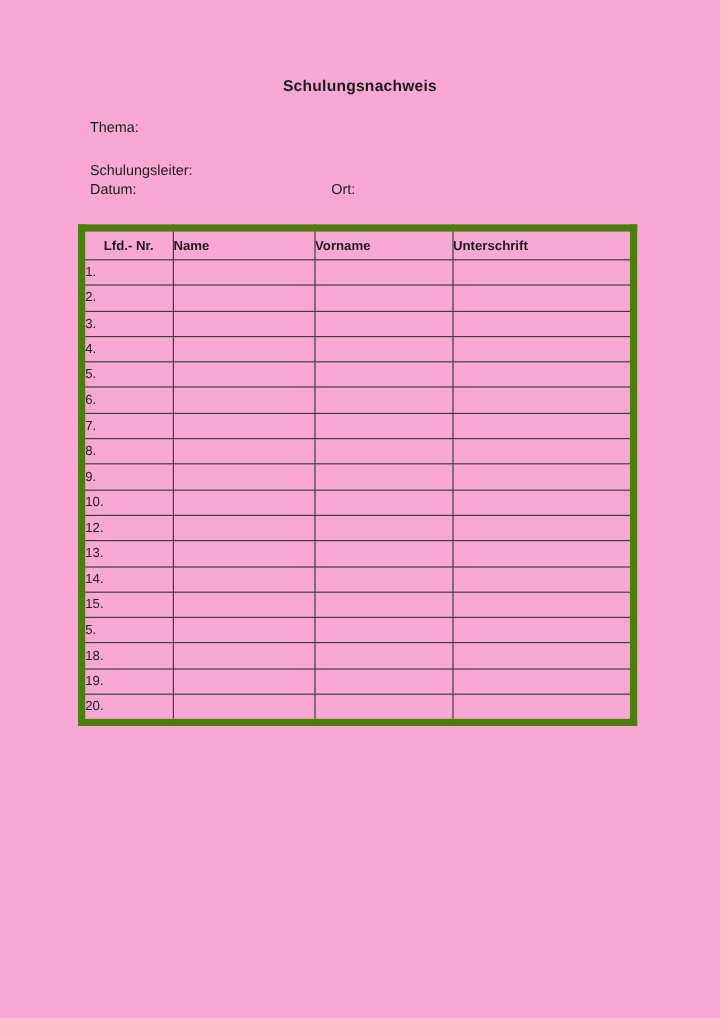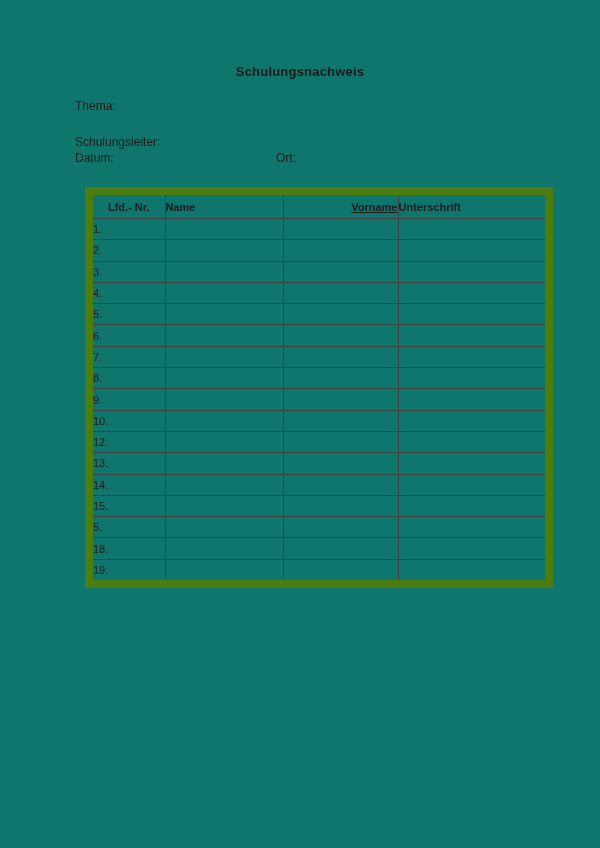--- a/index.html
+++ b/index.html
@@ -4,21 +4,21 @@
 <style>
   html, body {
     margin: 0;
     padding: 0;
     background: #ffffff;
   }
   .page {
     position: relative;
     width: 600px;
     height: 848px;
-    background: #0f766e;
+    background: #f9a8d4;
     font-family: "Liberation Sans", "DejaVu Sans", sans-serif;
     color: #1b1b1b;
     overflow: hidden;
   }
   .doc-title {
     position: absolute;
     top: 64px;
     left: 0;
     width: 100%;
     text-align: center;
@@ -32,25 +32,25 @@
     font-weight: normal;
   }
   .label-thema          { top: 99px;  left: 75px; }
   .label-schulungsleiter{ top: 135px; left: 75px; }
   .label-datum          { top: 151px; left: 75px; }
   .label-ort            { top: 151px; left: 276px; }
 
   table.attendance {
     position: absolute;
     top: 187px;
-    left: 85px;
+    left: 65px;
     width: 460px;
     border-collapse: collapse;
     table-layout: fixed;
-    border: 8px solid #4d7c0f;
+    border: 6px solid #4d7c0f;
     padding-left: 48px;
   }
   table.attendance th,
   table.attendance td {
     border: 1px solid #3f3f3f;
     font-size: 11px;
     padding: 0;
     overflow: hidden;
     white-space: nowrap;
   }
@@ -63,21 +63,21 @@
     height: 20.3px;
     vertical-align: middle;
   }
   .col-nr        { width: 76px; }
   .col-name      { width: 118px; }
   .col-vorname   { width: 115px; }
   .col-untersch  { width: 151px; }
 
   th.h-nr       { text-align: center; }
   th.h-name     { text-align: left; padding-left: 21px; }
-  th.h-vorname  { text-align: right; text-decoration: underline; }
+  th.h-vorname  { text-align: left; }
   th.h-untersch { text-align: left; padding-left: 19px; }
 
   td.c-nr {
     text-align: left;
     padding-left: 18px;
     font-weight: normal;
   }
 </style>
 </head>
 <body>
@@ -205,16 +205,22 @@
       <td></td>
       <td></td>
       <td></td>
     </tr>
         <tr>
       <td class="c-nr">19.</td>
       <td></td>
       <td></td>
       <td></td>
     </tr>
+        <tr>
+      <td class="c-nr">20.</td>
+      <td></td>
+      <td></td>
+      <td></td>
+    </tr>
       </tbody>
   </table>
 
 </div>
 
 </body></html>

